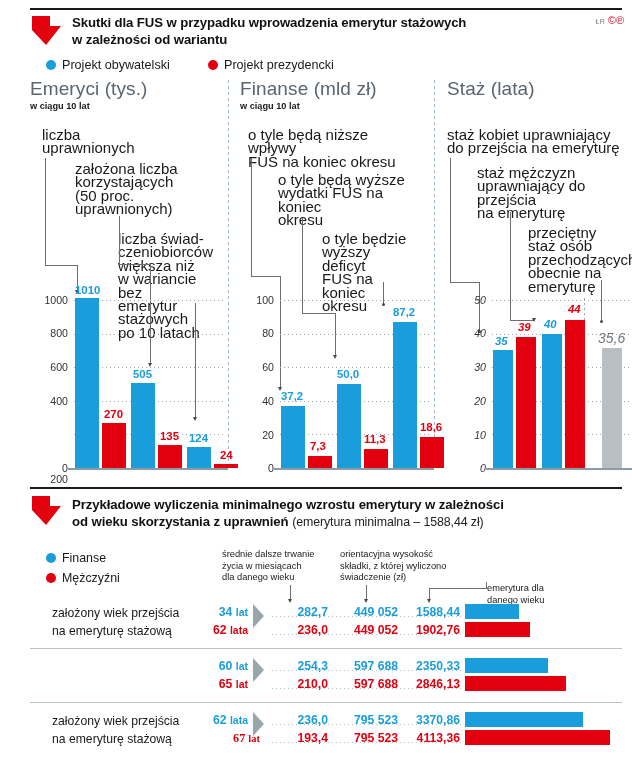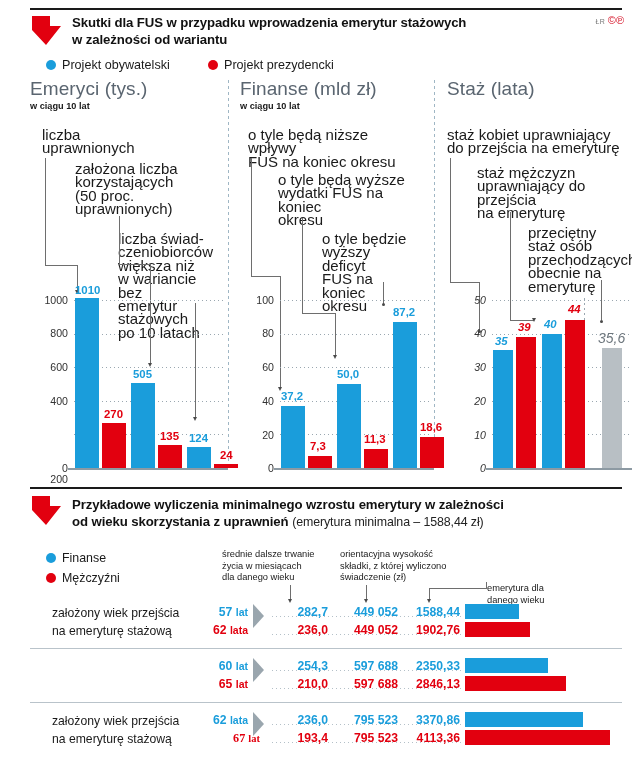--- a/index.html
+++ b/index.html
@@ -341,21 +341,21 @@
   <div class="lead lead-h" style="left:429px;top:588px;width:57px;"></div>
   <div class="lead lead-v" style="left:486px;top:582px;height:7px;"></div>
   <div class="lead-arrow" style="left:426.6px;top:599px;"></div>
 
   <div class="rowlabel" style="left:52px;top:604px;width:165px;">
     <div>założony wiek przejścia</div>
     <div>na emeryturę stażową</div>
   </div>
   <div class="chev" style="left:253px;top:604px;"></div>
 
-  <div class="age nb" style="left:180px;top:605px;width:68px;"><span>57</span> <span class="lat">lat</span></div>
+  <div class="age nb" style="left:180px;top:605px;width:68px;"><span>34</span> <span class="lat">lat</span></div>
   <div class="age nr" style="left:180px;top:623px;width:68px;"><span>62</span> <span class="lat">lata</span></div>
 
   <div class="dotline" style="left:272px;top:616px;width:190px;"></div>
   <div class="dotline" style="left:272px;top:634px;width:190px;"></div>
 
   <div class="num nb" style="left:272px;top:605px;width:56px;">282,7</div>
   <div class="num nr" style="left:272px;top:623px;width:56px;">236,0</div>
   <div class="num nb" style="left:332px;top:605px;width:66px;">449 052</div>
   <div class="num nr" style="left:332px;top:623px;width:66px;">449 052</div>
   <div class="num nb" style="left:398px;top:605px;width:62px;">1588,44</div>

